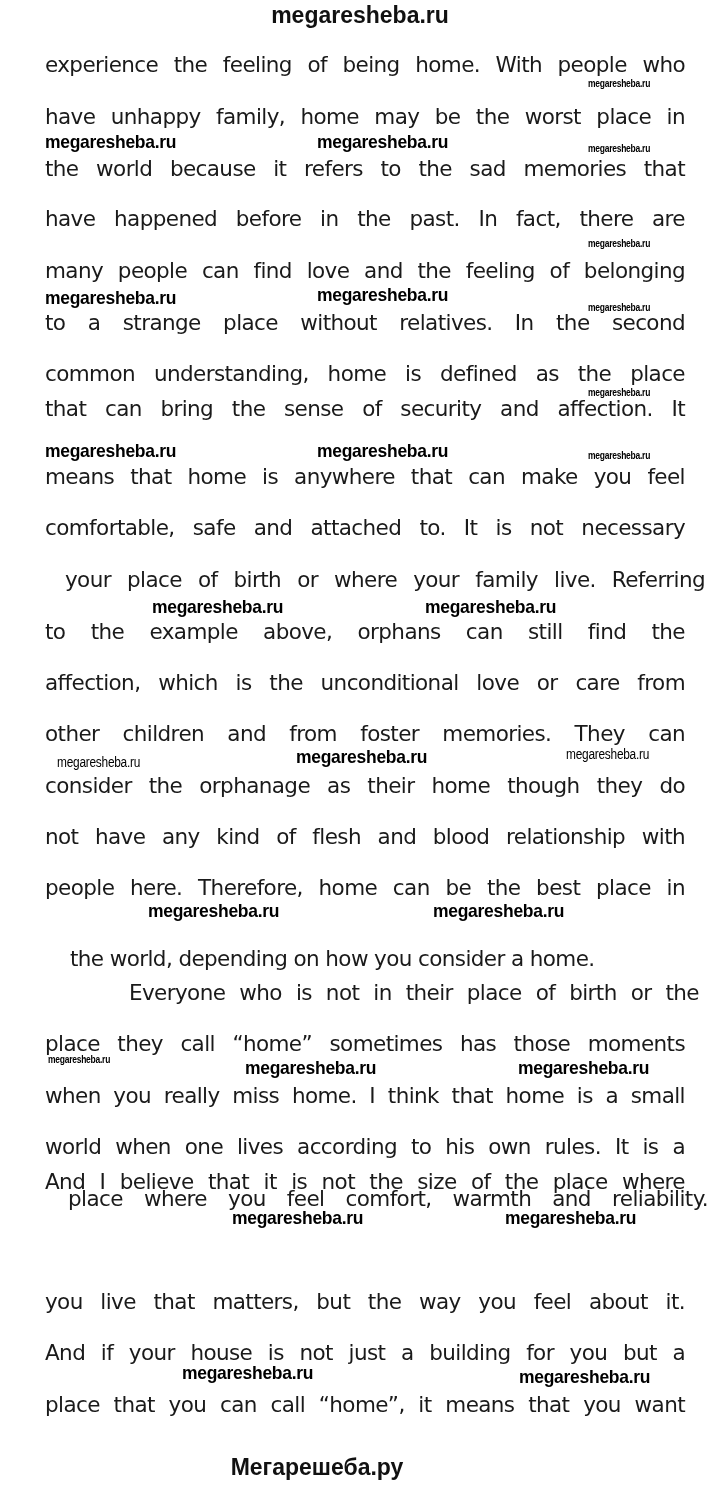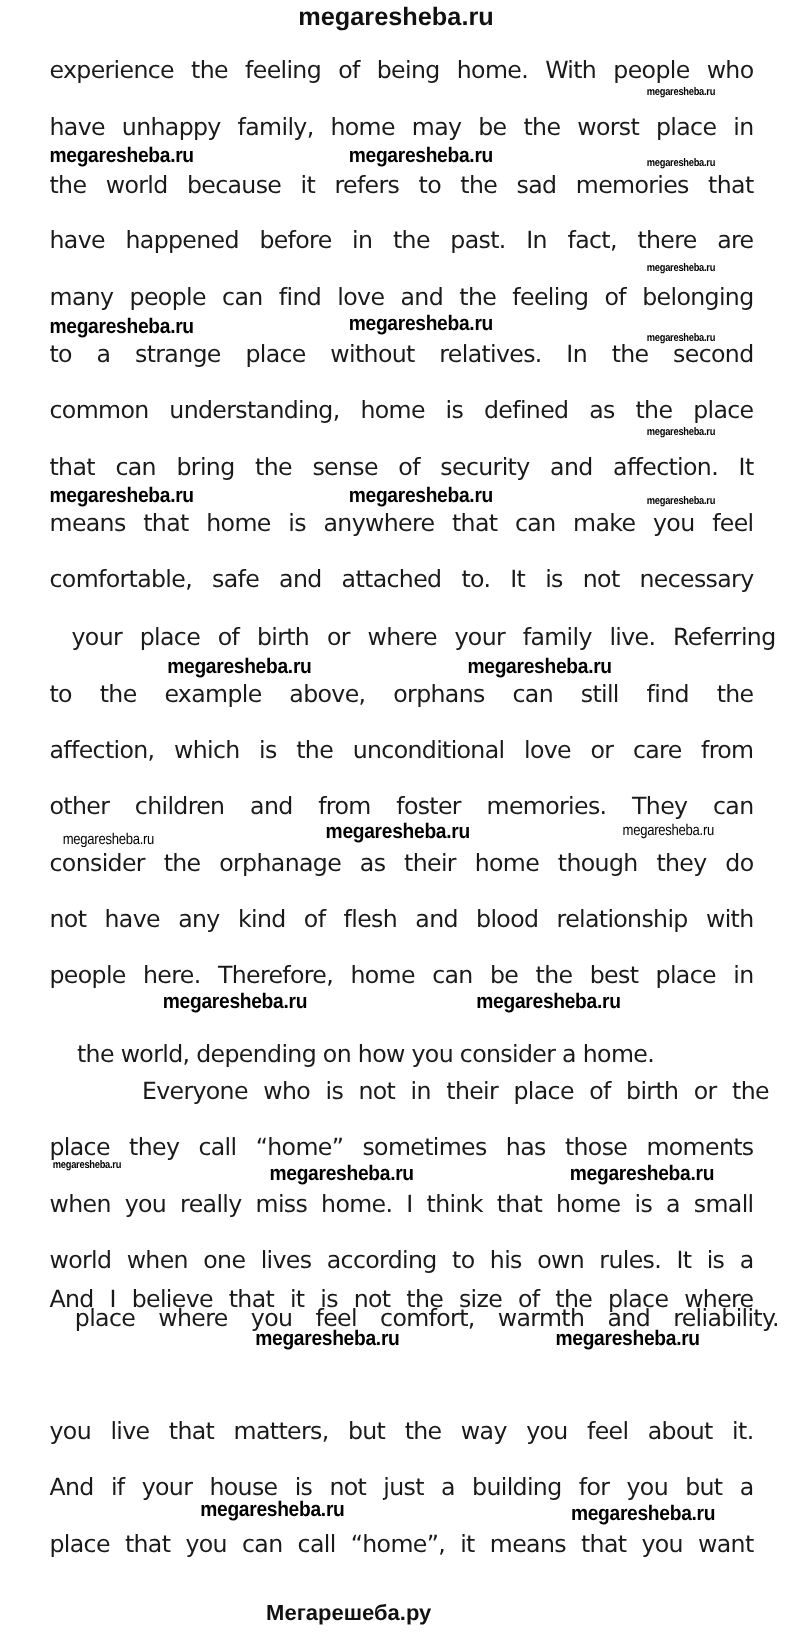--- a/index.html
+++ b/index.html
@@ -1,18 +1,18 @@
 <!DOCTYPE html>
 <html><head>
 <meta charset="utf-8">
 <style>
   html, body { margin:0; padding:0; background:#ffffff; }
   body { width:720px; height:1486px; position:relative; overflow:hidden; color:#1a1a1a; }
   .header { position:absolute; top:0; left:0; width:720px; text-align:center; font-family:"Liberation Sans", sans-serif; font-weight:bold; font-size:23px; line-height:30px; color:#111; }
-  .footer { position:absolute; top:1452px; left:0; width:634px; text-align:center; font-family:"Liberation Sans", sans-serif; font-weight:bold; font-size:20px; line-height:30px; color:#111; }
+  .footer { position:absolute; top:1452px; left:0; width:634px; text-align:center; font-family:"Liberation Sans", sans-serif; font-weight:bold; font-size:23px; line-height:30px; color:#111; }
   .line { position:absolute; left:45px; width:640px; font-family:"DejaVu Sans", sans-serif; font-size:21.5px; line-height:30px; letter-spacing:-0.6px; white-space:nowrap; text-align:justify; text-align-last:justify; color:#1a1a1a; }
   .line.last { text-align-last:left; }
   .line.indent { left:115px; width:570px; }
   .wm { position:absolute; font-family:"Liberation Sans", sans-serif; font-weight:bold; color:#000; white-space:nowrap; letter-spacing:-0.3px; }
   .wm.big { font-size:19px; line-height:20px; transform:scaleX(0.92); transform-origin:left; }
   .wm.small { font-size:10px; line-height:12px; transform:scaleX(0.85); transform-origin:left; }
   .wm.mid { font-size:14px; line-height:16px; font-weight:normal; transform:scaleX(0.85); transform-origin:left; }
 </style>
 </head>
 <body>
@@ -20,21 +20,21 @@
 <div class="header">megaresheba.ru</div>
 
 <div id="content">
   <div class="line" style="top: 50px; white-space: normal;">experience the feeling of being home. With people who</div>
   <div class="line" style="top: 102px; white-space: normal;">have unhappy family, home may be the worst place in</div>
   <div class="line" style="top: 154px; white-space: normal;">the world because it refers to the sad memories that</div>
   <div class="line" style="top: 204px; white-space: normal;">have happened before in the past. In fact, there are</div>
   <div class="line" style="top: 256px; white-space: normal;">many people can find love and the feeling of belonging</div>
   <div class="line" style="top: 308px; white-space: normal;">to a strange place without relatives. In the second</div>
   <div class="line" style="top: 359px; white-space: normal;">common understanding, home is defined as the place</div>
-  <div class="line" style="top: 411px; white-space: normal;">that can bring the sense of security and affection. It</div>
+  <div class="line" style="top: 394px; white-space: normal;">that can bring the sense of security and affection. It</div>
   <div class="line" style="top: 462px; white-space: normal;">means that home is anywhere that can make you feel</div>
   <div class="line" style="top: 513px; white-space: normal;">comfortable, safe and attached to. It is not necessary</div>
   <div class="line" style="top: 565px; white-space: normal; margin-left: 20px;">your place of birth or where your family live. Referring</div>
   <div class="line" style="top: 617px; white-space: normal;">to the example above, orphans can still find the</div>
   <div class="line" style="top: 668px; white-space: normal;">affection, which is the unconditional love or care from</div>
   <div class="line" style="top: 719px; white-space: normal;">other children and from foster memories. They can</div>
   <div class="line" style="top: 771px; white-space: normal;">consider the orphanage as their home though they do</div>
   <div class="line" style="top: 822px; white-space: normal;">not have any kind of flesh and blood relationship with</div>
   <div class="line" style="top: 873px; white-space: normal;">people here. Therefore, home can be the best place in</div>
   <div class="line last" style="top: 944px; white-space: normal; margin-left: 25px;">the world, depending on how you consider a home.</div>

